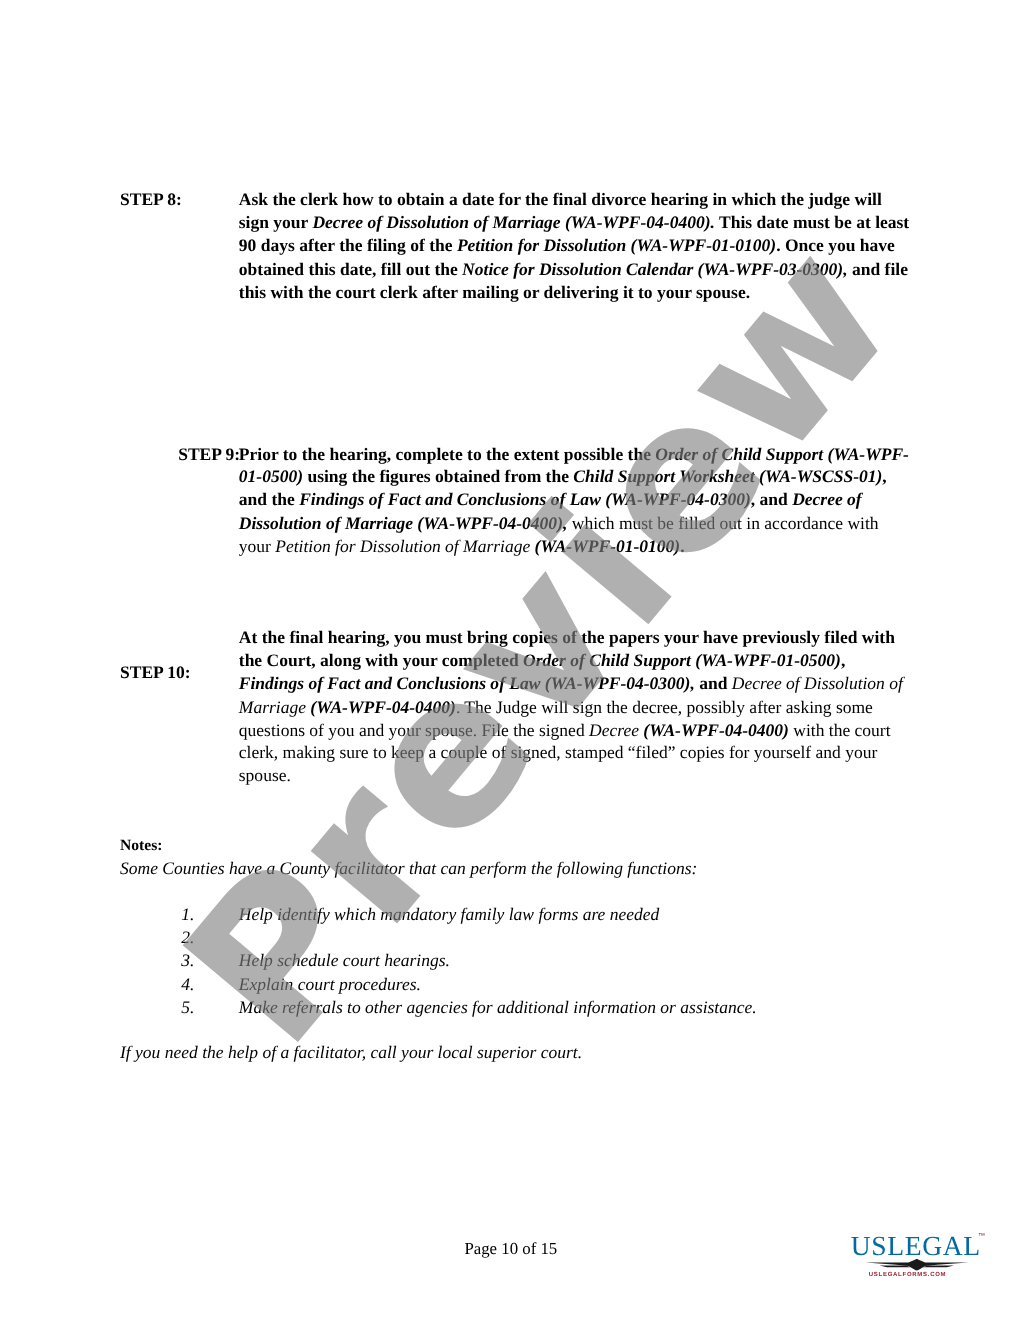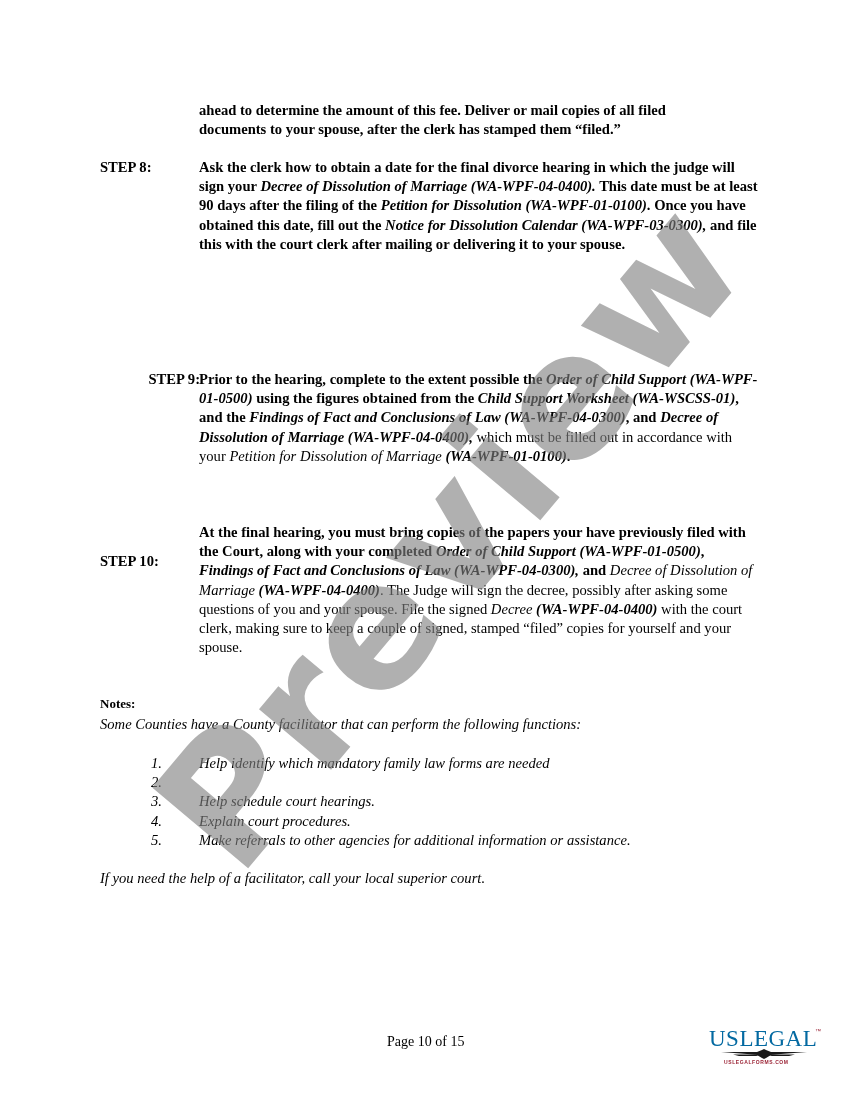--- a/index.html
+++ b/index.html
@@ -29,24 +29,20 @@
   .watermark { position: absolute; left: 50px; top: 450px; width: 800px; text-align: center;
                font-family: "DejaVu Sans", "Liberation Sans", sans-serif; font-weight: bold;
                font-size: 172px; color: rgba(128,128,128,0.62); transform: rotate(-50deg);
                transform-origin: 50% 50%; letter-spacing: 4px; line-height: 172px; pointer-events: none; }
 </style>
 </head>
 <body>
 
 <div class="page">
 
-  <div class="cont" style="top:101px;">
-    <div>ahead to determine the amount of this fee.  Deliver or mail copies of all filed</div>
-    <div>documents to your spouse, after the clerk has stamped them “filed.”</div>
-  </div>
 
   <div class="step" style="top:158px;">STEP 8:</div>
   <div class="body-text" style="top:158px;">
     <span class="b">Ask the clerk how to obtain a date for the final divorce hearing in which the judge will sign your </span><span class="bi">Decree of Dissolution of Marriage (WA-WPF-04-0400).</span><span class="b"> This date must be at least 90 days after the filing of the </span><span class="bi">Petition for Dissolution (WA-WPF-01-0100)</span><span class="b">.  Once you have obtained this date, fill out the </span><span class="bi">Notice for Dissolution Calendar (WA-WPF-03-0300),</span><span class="b"> and file this with the court clerk after mailing or delivering it to your spouse.</span>
   </div>
 
   <div class="step" style="top:370px;text-align:right;">STEP 9:</div>
   <div class="body-text" style="top:370px;">
     <span class="b">Prior to the hearing, complete to the extent possible the </span><span class="bi">Order of Child Support (WA-WPF-01-0500)</span><span class="b"> using the figures obtained from the </span><span class="bi">Child Support Worksheet (WA-WSCSS-01)</span><span class="b">, and the </span><span class="bi">Findings of Fact and Conclusions of Law (WA-WPF-04-0300)</span><span class="b">, and </span><span class="bi">Decree of Dissolution of Marriage (WA-WPF-04-0400),</span><span class="n"> which must be filled out in accordance with your </span><span class="i">Petition for Dissolution of Marriage</span><span class="bi"> (WA-WPF-01-0100)</span><span class="b">.</span>
   </div>

